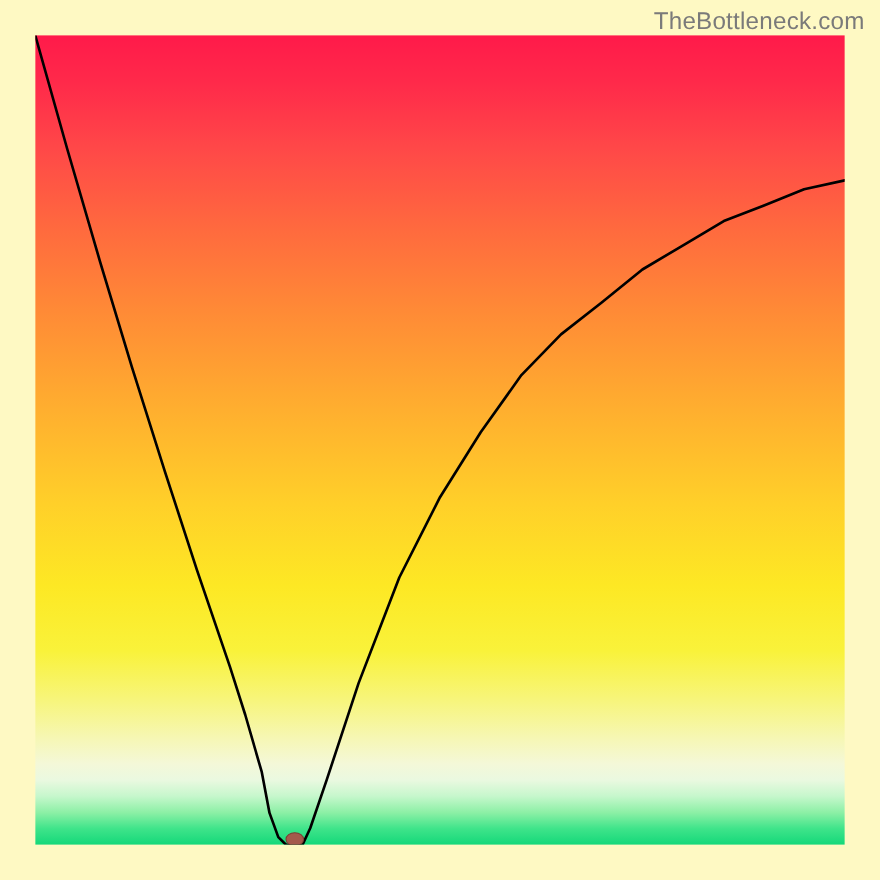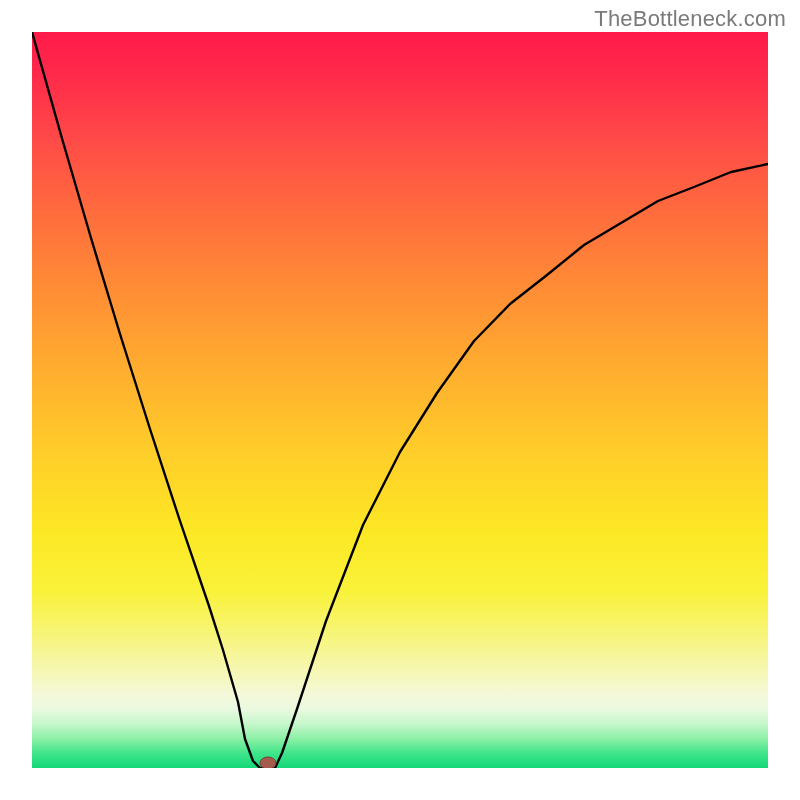--- a/index.html
+++ b/index.html
@@ -8,21 +8,21 @@
     width: 800px;
     height: 800px;
     overflow: hidden;
     background: #000;
     font-family: Arial, Helvetica, sans-serif;
   }
   .frame {
     position: relative;
     width: 800px;
     height: 800px;
-    background: #ffffff;
+    background: #fef9c3;
   }
   .plot-area {
     position: absolute;
     left: 32px;
     top: 32px;
     width: 736px;
     height: 736px;
     overflow: hidden;
   }
   .gradient {

